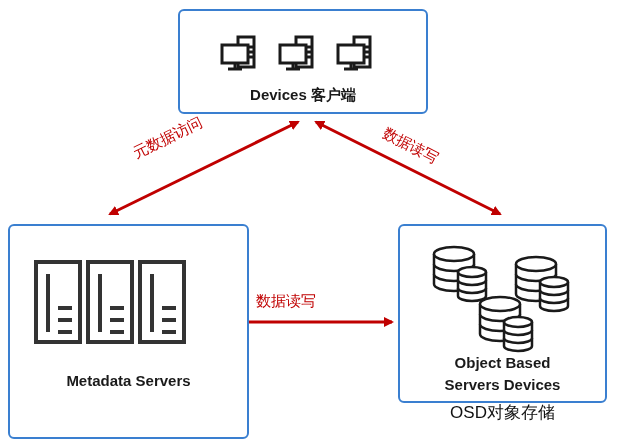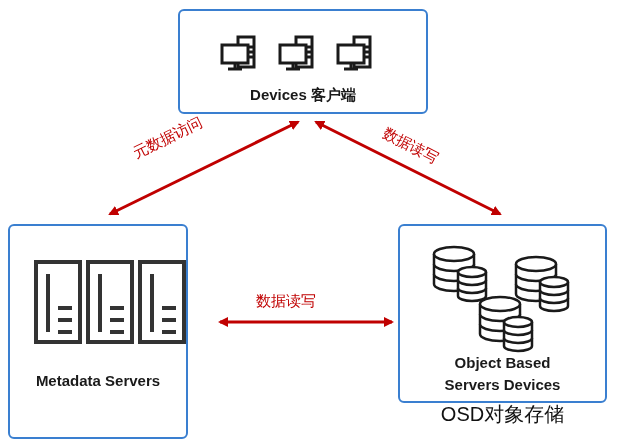--- a/index.html
+++ b/index.html
@@ -1,21 +1,21 @@
 <!DOCTYPE html>
 <html><head>
   <meta charset="utf-8">
   <style>
     html, body { margin: 0; padding: 0; background: #ffffff; }
     body { width: 619px; height: 447px; position: relative; overflow: hidden;
            font-family: "Liberation Sans", "DejaVu Sans", sans-serif; }
     .box { position: absolute; border: 2px solid #3a7fd0; border-radius: 6px;
            background: #ffffff; box-sizing: border-box; }
     #box-clients { left: 178px; top: 9px; width: 250px; height: 105px; }
-    #box-mds { left: 8px; top: 224px; width: 180px; height: 215px; }
+    #box-mds { left: 8px; top: 224px; width: 241px; height: 215px; }
     #box-osd { left: 398px; top: 224px; width: 209px; height: 179px; }
     .title { position: absolute; left: 0; right: 0; text-align: center;
              color: #1a1a1a; font-weight: bold; }
     .sub { position: absolute; left: 0; right: 0; text-align: center; color: #111; }
     svg.icons { position: absolute; }
     .lbl { position: absolute; color: #c00000; font-size: 15px; white-space: nowrap; }
     #arrows { position: absolute; left: 0; top: 0; }
   </style>
 </head>
 <body>
@@ -123,14 +123,14 @@
       <path d="M2,18 a20,7 0 0 0 40,0"></path>
         <path d="M2,28 a20,7 0 0 0 40,0"></path>
       <path d="M26,26 v24 a14,5 0 0 0 28,0 v-24"></path>
         <ellipse cx="40" cy="26" rx="14" ry="5"></ellipse>
       <path d="M26,34 a14,5 0 0 0 28,0"></path>
         <path d="M26,42 a14,5 0 0 0 28,0"></path>
     </g>
   </svg>
   <div class="title" style="top:128px; font-size:15px;">Object Based</div>
   <div class="title" style="top:150px; font-size:15px;">Servers Devices</div>
-  <div class="sub" style="top:175px; font-size:20px;">OSD对象存储</div>
+  <div class="sub" style="top:175px; font-size:17px;">OSD对象存储</div>
 </div>
 
 </body></html>

